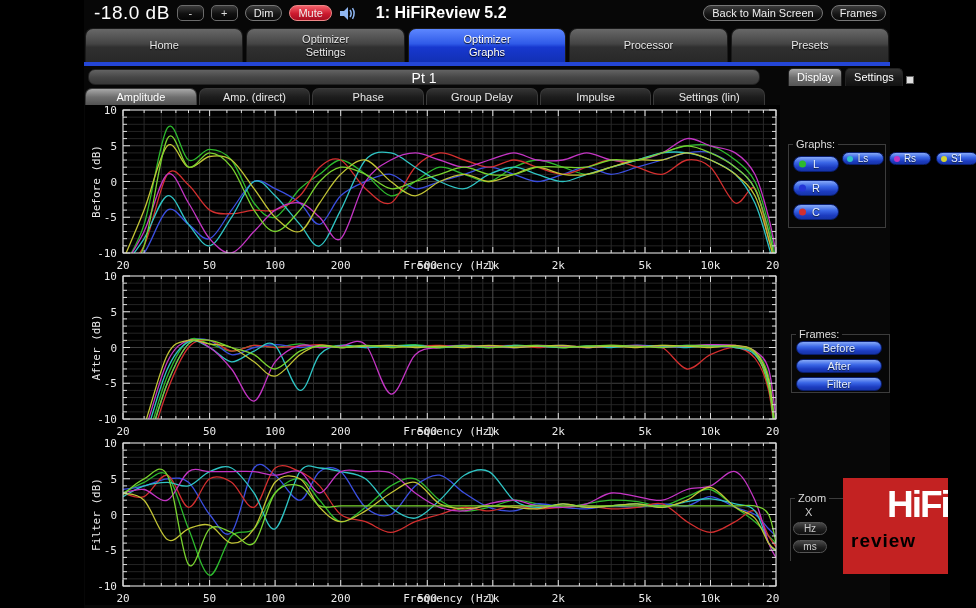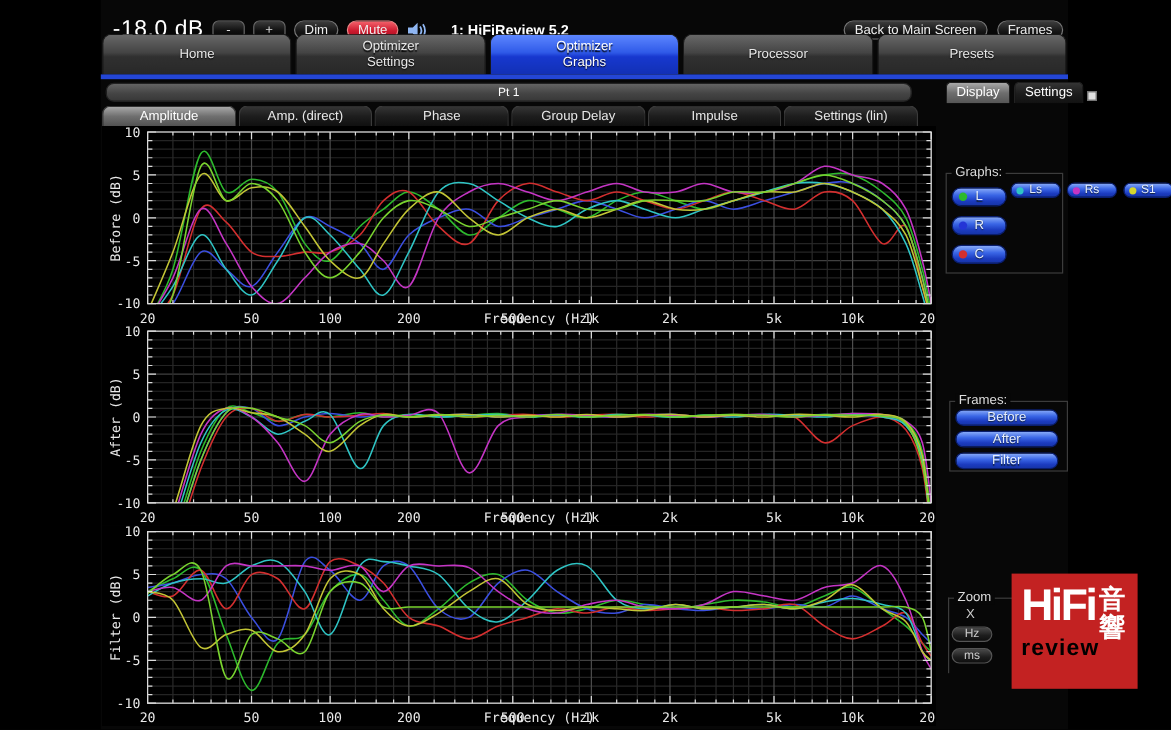--- a/index.html
+++ b/index.html
@@ -2,48 +2,48 @@
 <html><head>
 <meta charset="utf-8">
 <style>
   html,body{margin:0;padding:0;}
   body{width:976px;height:608px;background:#000;position:relative;overflow:hidden;
        font-family:"Liberation Sans",sans-serif;-webkit-font-smoothing:antialiased;}
   .app{position:absolute;left:84px;top:0;width:806px;height:608px;background:#070707;}
 
   
   .topbar{position:absolute;left:0;top:0;width:100%;height:26px;display:flex;align-items:center;
-          padding-left:10px;box-sizing:border-box;gap:7px;margin-top:12px;}
+          padding-left:10px;box-sizing:border-box;gap:7px;}
   .vol{color:#fff;font-size:19px;letter-spacing:0.5px;white-space:nowrap;}
   .stepbtn{width:27px;height:16px;border-radius:5px;border:1px solid #6a6a6a;
            background:linear-gradient(180deg,#3a3a3a,#101010 55%,#050505);color:#ddd;
            font-size:11px;line-height:14px;text-align:center;cursor:pointer;box-sizing:border-box;}
   .pill{height:16px;border-radius:9px;border:1px solid #777;padding:0 8px;line-height:15px;
         font-size:11px;color:#eee;text-align:center;cursor:pointer;box-sizing:border-box;
         background:linear-gradient(180deg,#3c3c3c,#151515 60%,#0a0a0a);white-space:nowrap;}
   .pill.red{background:linear-gradient(180deg,#f3606a,#cc1a2e 55%,#a60e22);border-color:#e88;}
-  .apptitle{color:#fff;font-size:12px;font-weight:bold;margin-left:10px;white-space:nowrap;}
+  .apptitle{color:#fff;font-size:16px;font-weight:bold;margin-left:10px;white-space:nowrap;}
   .topbar .spacer{flex:1;}
   .topbar .rightbtns{display:flex;gap:8px;margin-right:4px;}
 
   
   .maintabs{position:absolute;left:0;top:26px;width:100%;height:36px;display:flex;gap:3px;
             padding:2px 1px 0 1px;box-sizing:border-box;}
   .maintab{flex:1;border-radius:8px 8px 0 0;display:flex;flex-direction:column;justify-content:center;
            align-items:center;color:#e8e8e8;font-size:11px;line-height:13px;cursor:pointer;
            background:linear-gradient(180deg,#686868,#444 45%,#303030 55%,#282828);
            border:1px solid #1a1a1a;border-bottom:none;text-shadow:0 1px 1px #000;}
   .maintab.active{background:linear-gradient(180deg,#5d87ff,#2f5ae8 45%,#1738cf 55%,#1230b5);
                   color:#fff;}
   .bluestrip{position:absolute;left:0;top:62px;width:100%;height:4px;background:#2446d6;}
 
   
   .ptbar{position:absolute;left:4px;top:69px;width:672px;height:16px;border-radius:7px;
          background:linear-gradient(180deg,#636363,#454545 55%,#383838);color:#fff;
-         font-size:10px;line-height:16px;text-align:center;border:1px solid #222;box-sizing:border-box;}
+         font-size:14px;line-height:16px;text-align:center;border:1px solid #222;box-sizing:border-box;}
   .paneltabs{position:absolute;left:704px;top:68px;display:flex;gap:3px;align-items:center;}
   .paneltab{height:18px;border-radius:5px 5px 0 0;padding:0 8px;font-size:11px;line-height:17px;
             color:#fff;cursor:pointer;border:1px solid #222;border-bottom:none;box-sizing:border-box;}
   .paneltab.active{background:linear-gradient(180deg,#a9a9a9,#6e6e6e 50%,#555);}
   .paneltab.inactive{background:linear-gradient(180deg,#343434,#1c1c1c 55%,#121212);}
   .grip{width:6px;height:6px;background:#e0e0e0;border:1px solid #666;margin-top:6px;}
 
   
   .graphtabs{position:absolute;left:1px;top:88px;width:680px;height:17px;display:flex;gap:2px;}
   .gtab{flex:1;border-radius:7px 7px 0 0;font-size:11px;line-height:16px;text-align:center;
@@ -76,21 +76,21 @@
   .grp-zoom{left:706px;top:498px;width:70px;height:62px;border-right:none;border-bottom:none;}
   .zoomx{position:absolute;left:14px;top:7px;color:#ccc;font-size:11px;}
   .zbtn{position:absolute;left:2px;width:34px;height:13px;border-radius:8px;font-size:10px;
         line-height:12px;text-align:center;color:#ccc;cursor:pointer;border:1px solid #555;
         background:linear-gradient(180deg,#4a4a4a,#1d1d1d 60%,#0f0f0f);box-sizing:border-box;}
   .zbtn.hz{top:23px;} .zbtn.ms{top:41px;}
 
   
   .logo{position:absolute;left:843px;top:478px;width:105px;height:96px;background:#c32222;
         box-sizing:border-box;padding:10px 6px 6px 8px;overflow:hidden;}
-  .logo-row{display:flex;}
+  .logo-row{display:flex;margin-left:36px;}
   .logo-hifi{color:#fff;font-size:37px;font-weight:bold;letter-spacing:-2px;line-height:34px;
              font-family:"Liberation Sans",sans-serif;}
   .logo-cjk{display:flex;flex-direction:column;color:#fff;font-size:22px;line-height:23px;
             font-weight:bold;margin-left:3px;}
   .logo-review{color:#000000;font-size:19px;font-weight:bold;letter-spacing:1px;line-height:18px;
                margin-top:-2px;}
 </style>
 </head>
 <body>
 

